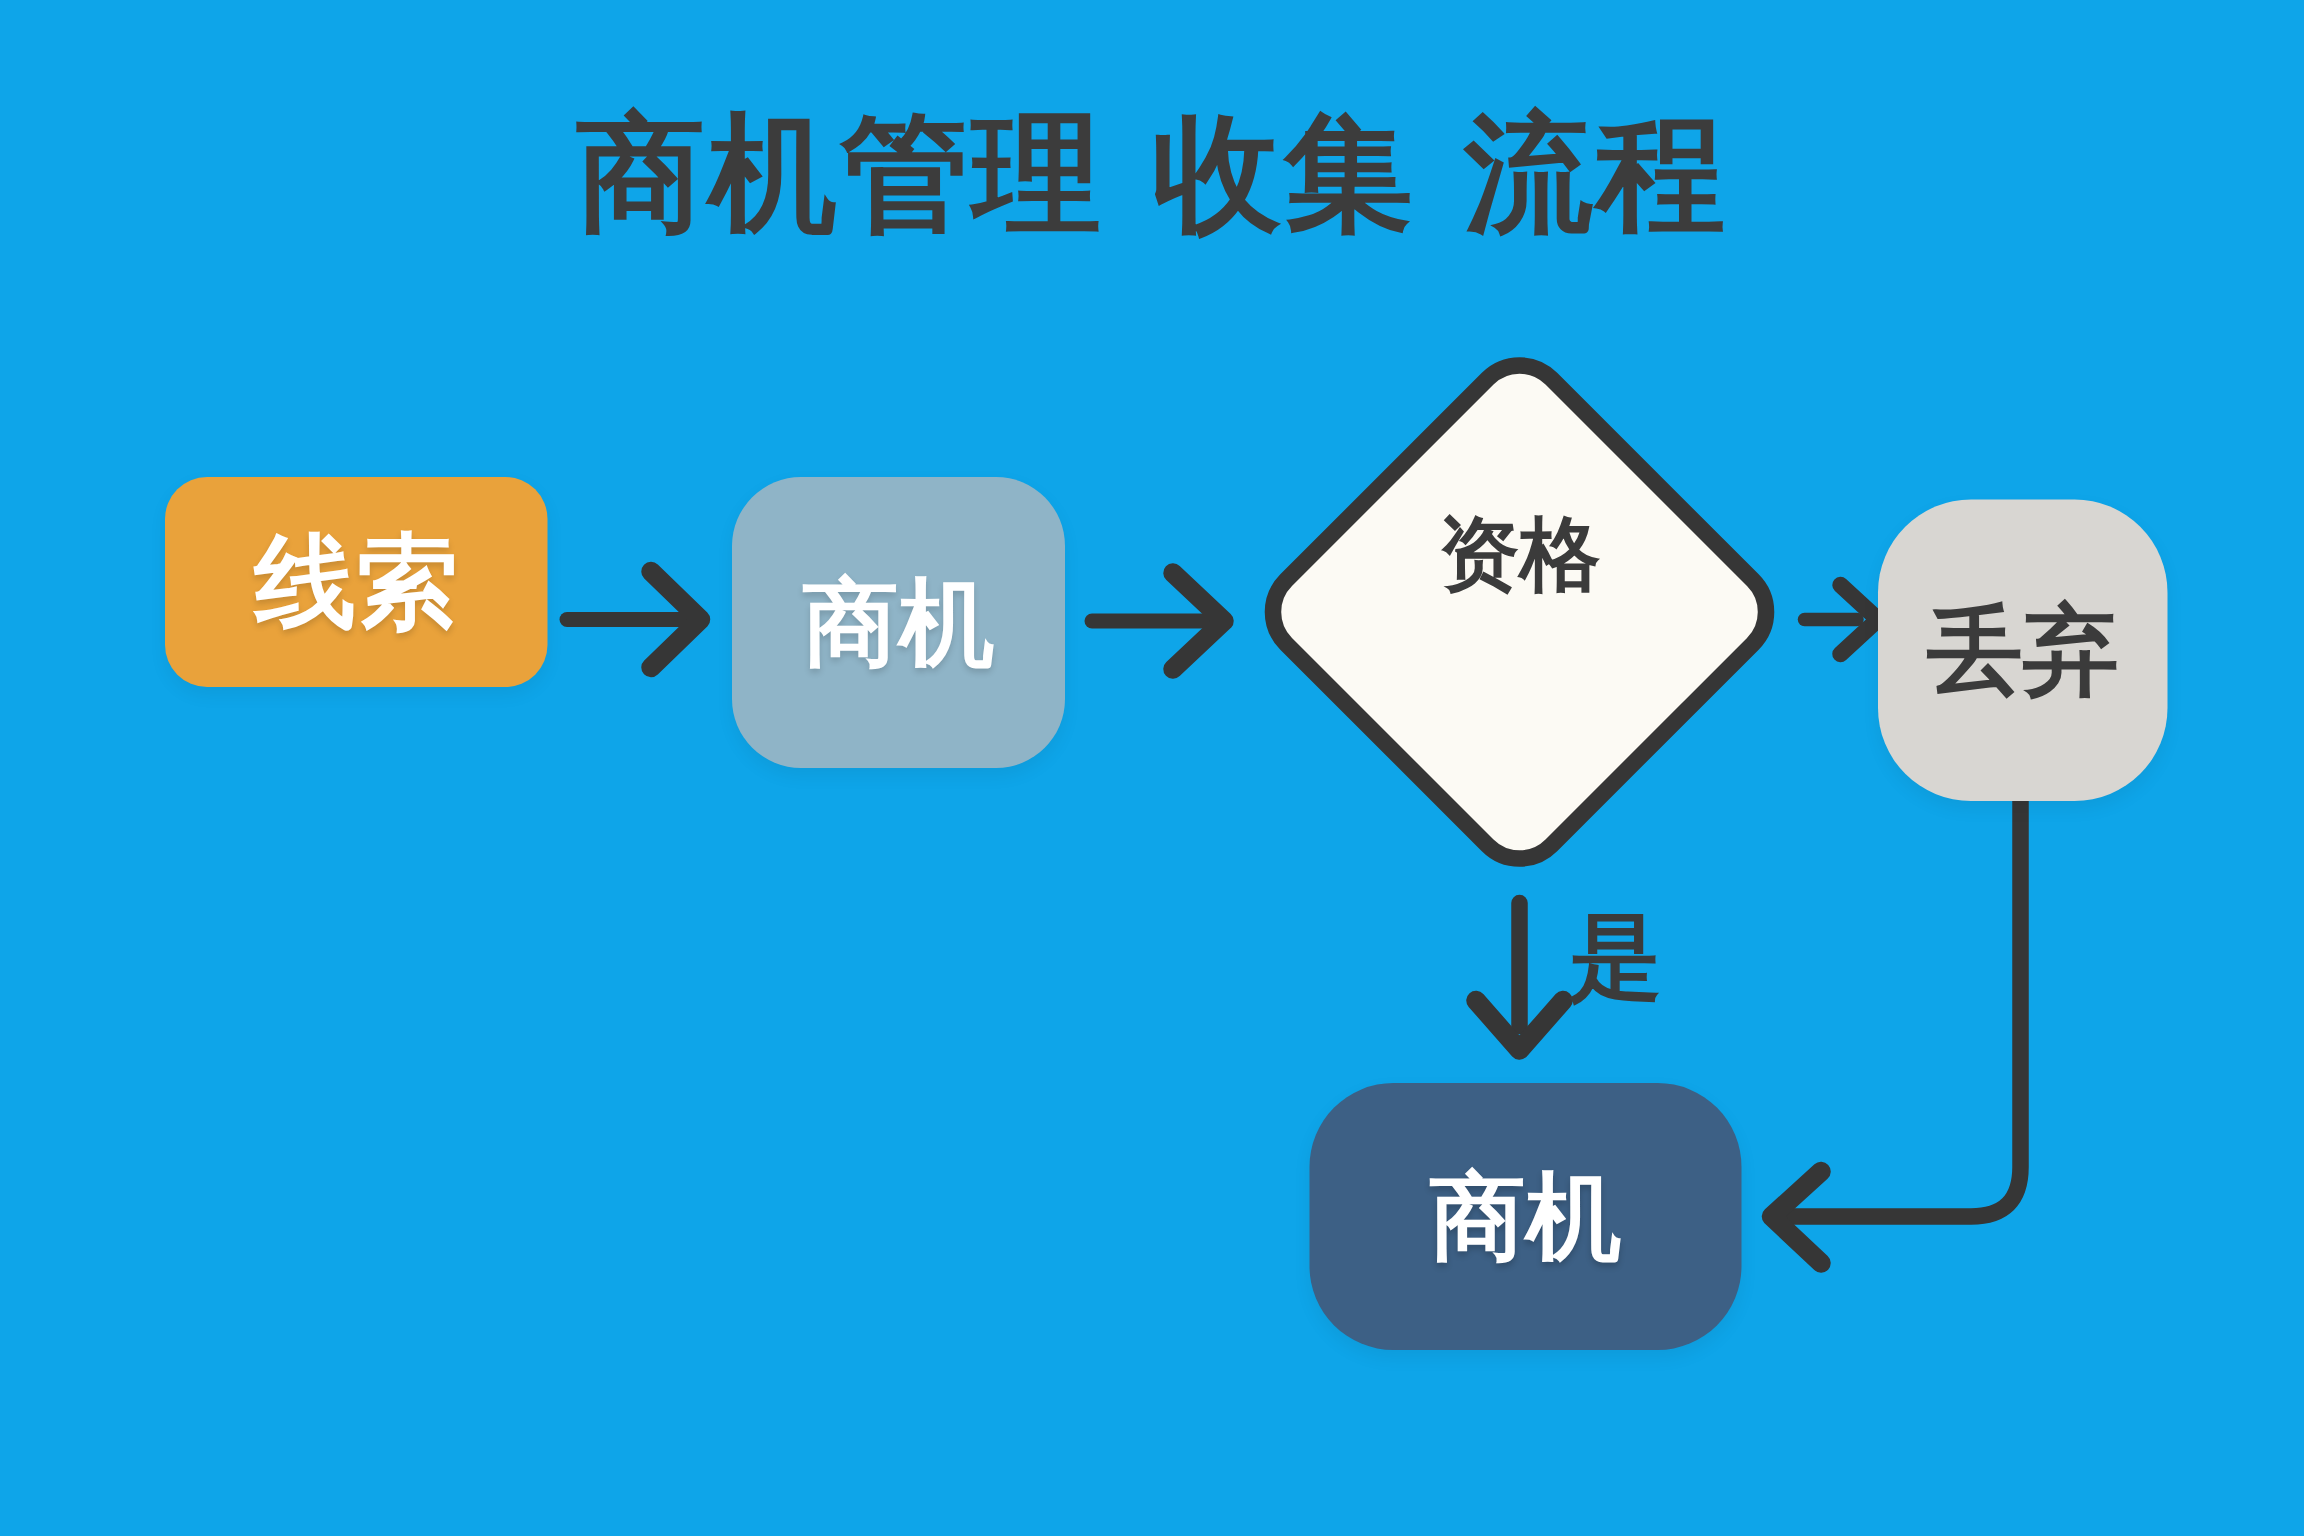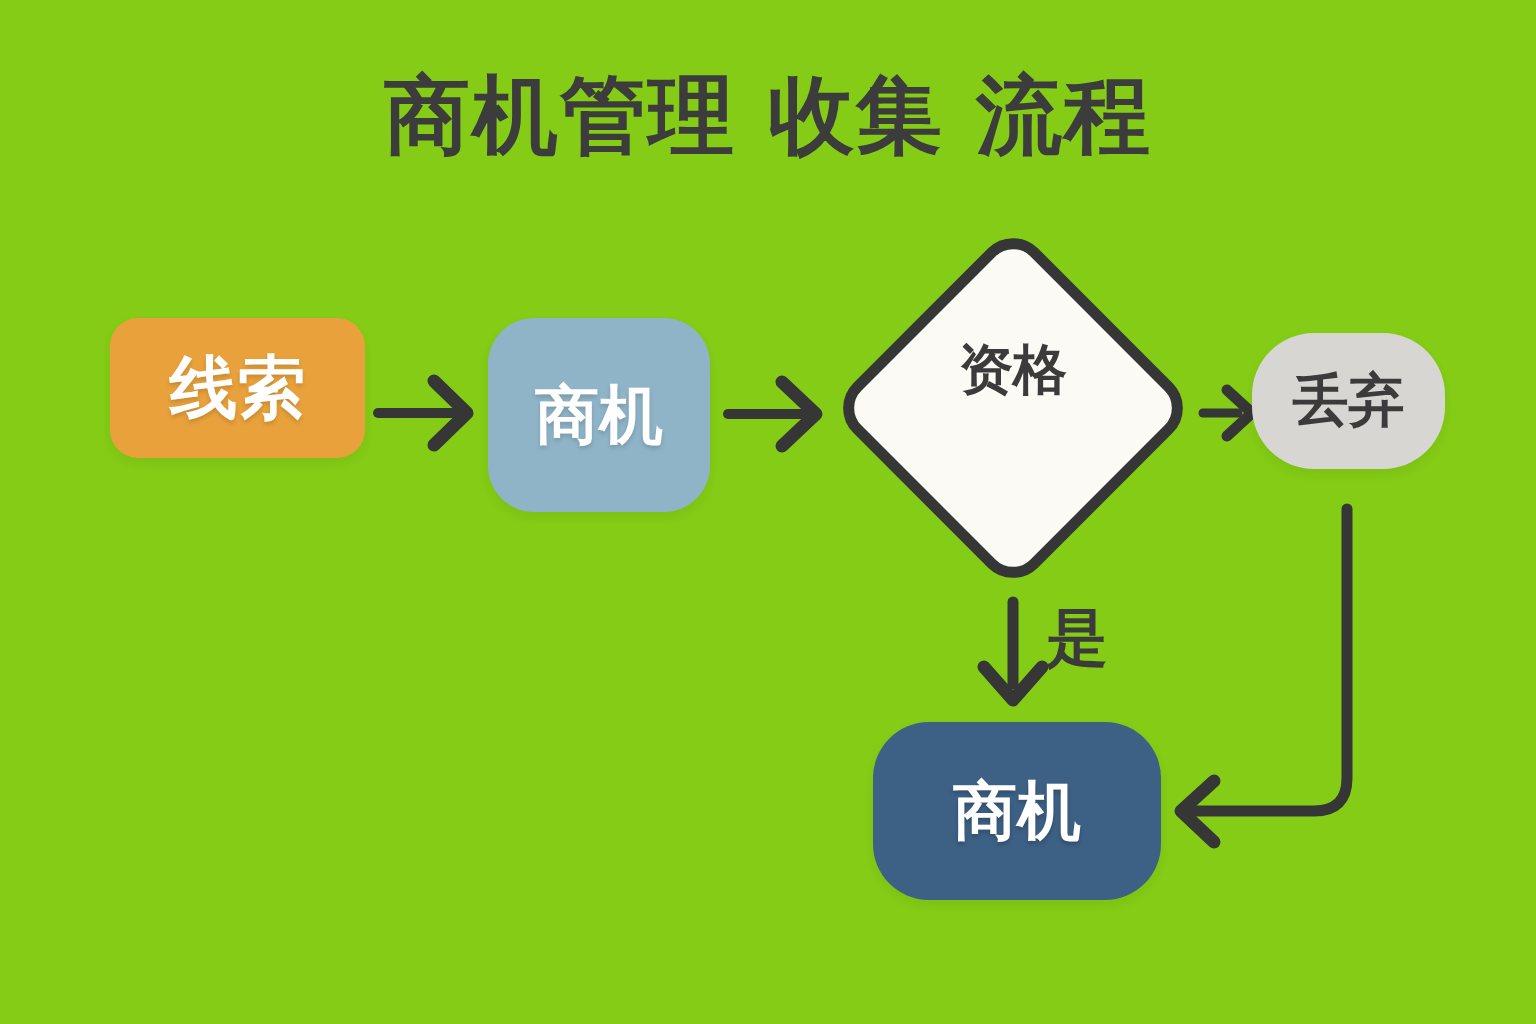--- a/index.html
+++ b/index.html
@@ -43,23 +43,23 @@
     text-shadow: 0 3px 4px rgba(0,0,0,0.15);
   }
   .node-opportunity {
     left: 488px; top: 318px; width: 222px; height: 194px;
     border-radius: 46px;
     font-size: 64px;
     color: #FFFFFF;
     text-shadow: 0 3px 4px rgba(0,0,0,0.15);
   }
   .node-discard {
-    left: 1252px; top: 333px; width: 193px; height: 136px;
+    left: 1252px; top: 333px; width: 193px; height: 201px;
     border-radius: 62px;
-    font-size: 56px;
+    font-size: 64px;
     color: #3B3B3B;
   }
   .node-final {
     left: 873px; top: 722px; width: 288px; height: 178px;
     border-radius: 56px;
     font-size: 64px;
     color: #FFFFFF;
     text-shadow: 0 3px 4px rgba(0,0,0,0.2);
   }
   .diamond-label {
@@ -80,21 +80,21 @@
   }
   .edges-svg {
     position: absolute;
     left: 0; top: 0;
     width: 1536px; height: 1024px;
   }
 </style>
 </head>
 <body>
 
-<div class="canvas" style="background: #84cc16;">
+<div class="canvas" style="background: #0ea5e9;">
 
   <div class="title">商机管理 收集 流程</div>
 
   <svg class="edges-svg" viewBox="0 0 1536 1024" fill="none">
 
     <g>
       <rect x="-125" y="-125" width="250" height="250" rx="30" transform="translate(1013,408) rotate(45)" stroke-width="11" stroke="#363636" fill="#FCFAF4"></rect>
     </g>
 
     <g stroke-linecap="round" stroke-linejoin="round">

